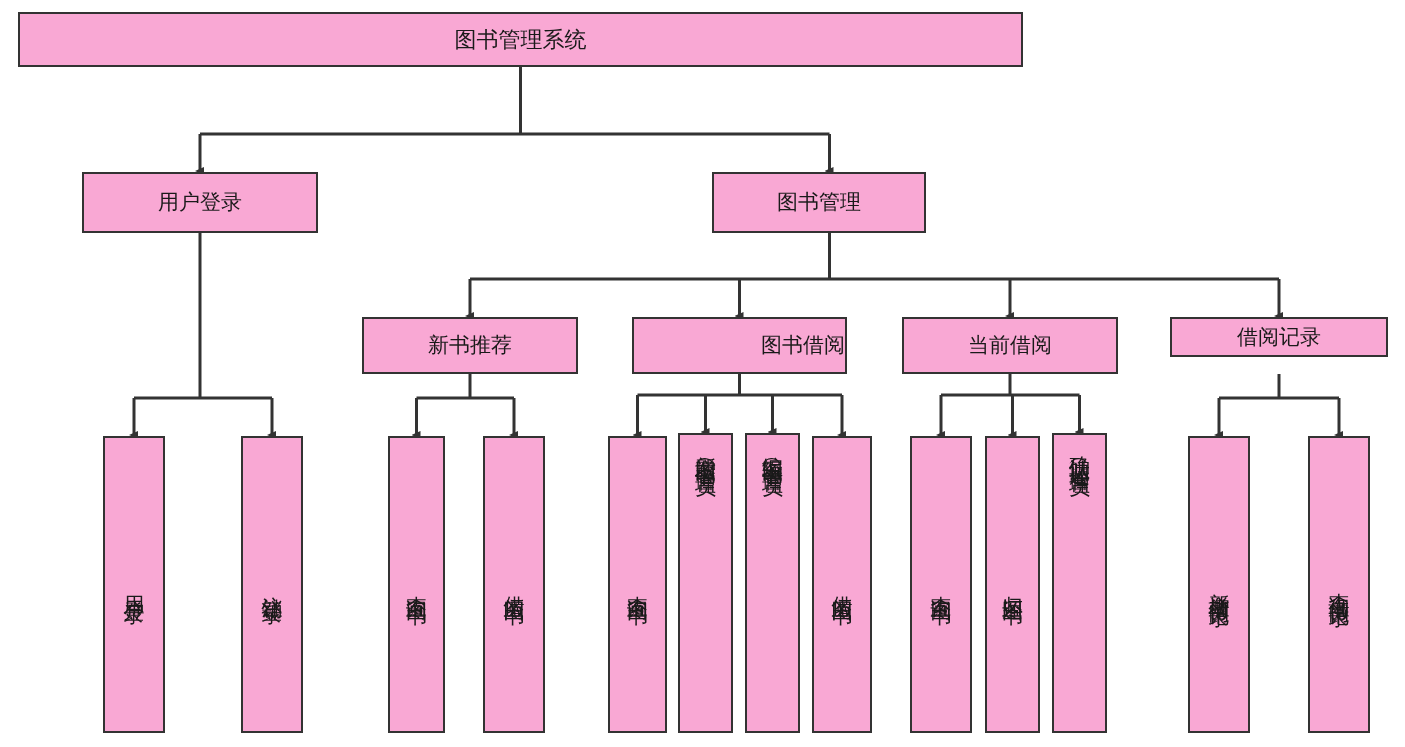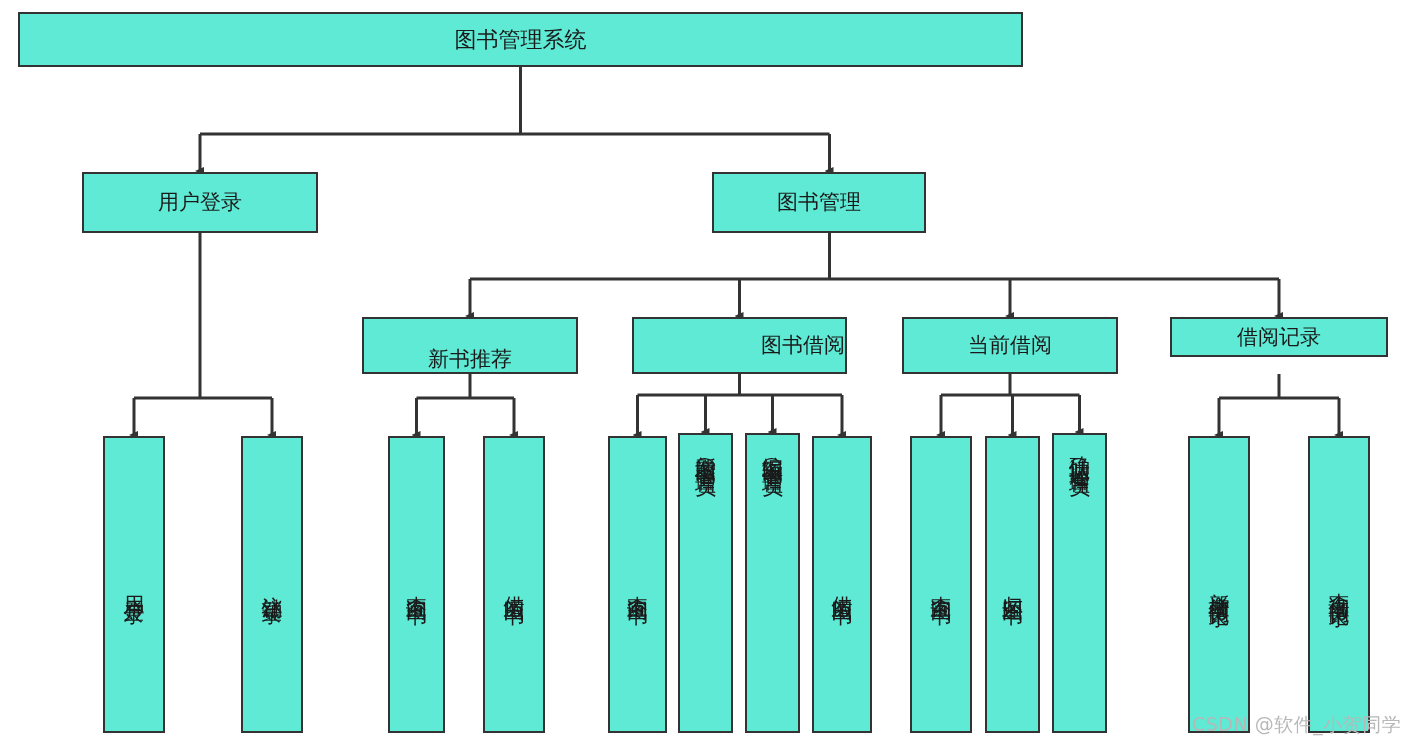--- a/index.html
+++ b/index.html
@@ -22,21 +22,21 @@
     position: absolute;
     left: 0;
     top: 0;
     width: 1405px;
     height: 747px;
     pointer-events: none;
   }
   .node {
     position: absolute;
     box-sizing: border-box;
-    background: #5eead4;
+    background: #f9a8d4;
     border: 2px solid #333333;
     display: flex;
     align-items: center;
     justify-content: center;
     color: #1a1a1a;
   }
   .node-label {
     display: block;
     text-align: center;
     line-height: 1.18;
@@ -119,21 +119,21 @@
     <span class="node-label">图书管理系统</span>
   </div>
 
   <div class="node level-1" style="left: 82px; top: 172px; width: 236px; height: 61px;">
     <span class="node-label">用户登录</span>
   </div>
   <div class="node level-1" style="left: 712px; top: 172px; width: 214px; height: 61px;">
     <span class="node-label">图书管理</span>
   </div>
 
-  <div class="node level-2" style="left: 362px; top: 317px; width: 216px; height: 57px; align-items: flex-end;">
+  <div class="node level-2" style="left: 362px; top: 317px; width: 216px; height: 57px;">
     <span class="node-label">新书推荐</span>
   </div>
   <div class="node level-2" style="left: 632px; top: 317px; width: 215px; height: 57px; justify-content: flex-end;">
     <span class="node-label">图书借阅</span>
   </div>
   <div class="node level-2" style="left: 902px; top: 317px; width: 216px; height: 57px;">
     <span class="node-label">当前借阅</span>
   </div>
   <div class="node level-2" style="left: 1170px; top: 317px; width: 218px; height: 40px;">
     <span class="node-label">借阅记录</span>
@@ -172,14 +172,13 @@
   <div class="node leaf top-align" style="left: 1052px; top: 433px; width: 55px; height: 300px;">
     <span class="node-label">确认归还（管理员）</span>
   </div>
   <div class="node leaf" style="left: 1188px; top: 436px; width: 62px; height: 297px;">
     <span class="node-label">新增借阅记录</span>
   </div>
   <div class="node leaf" style="left: 1308px; top: 436px; width: 62px; height: 297px;">
     <span class="node-label">查询借阅记录</span>
   </div>
 
-  <div class="watermark" style="left: 1192px; top: 712px;">CSDN @软件_小贺同学</div>
 </div>
 
 </body></html>

